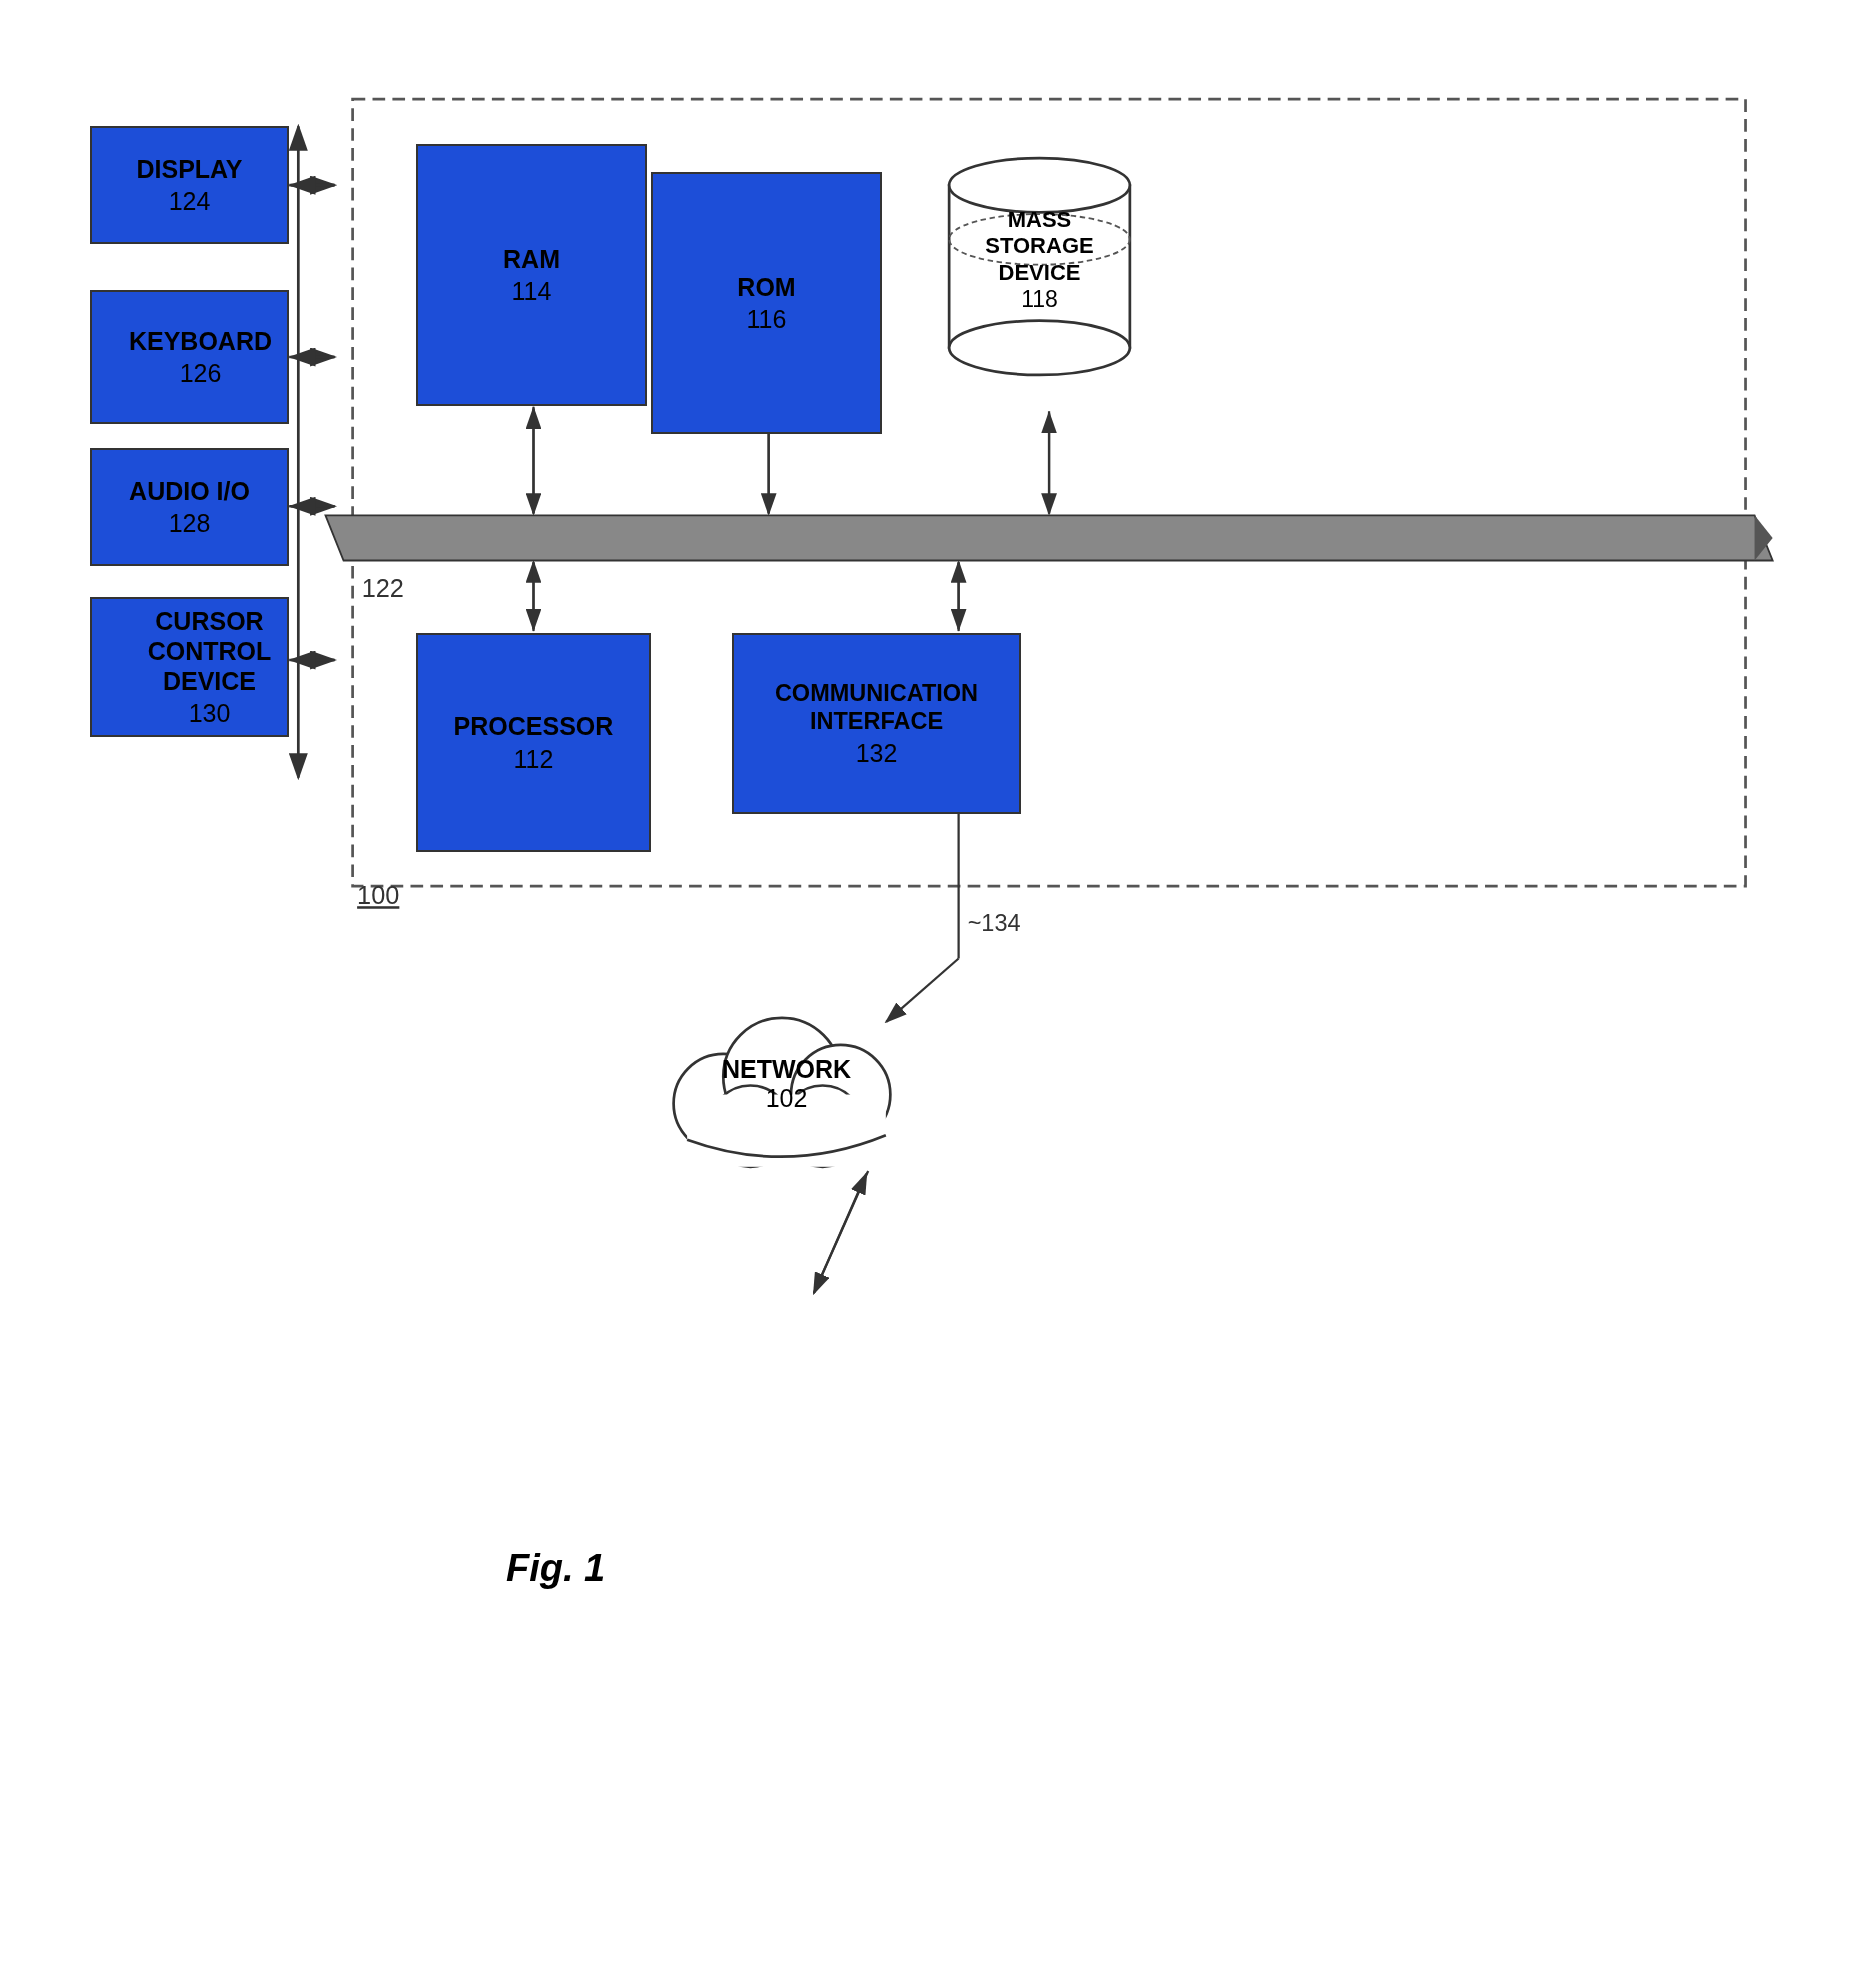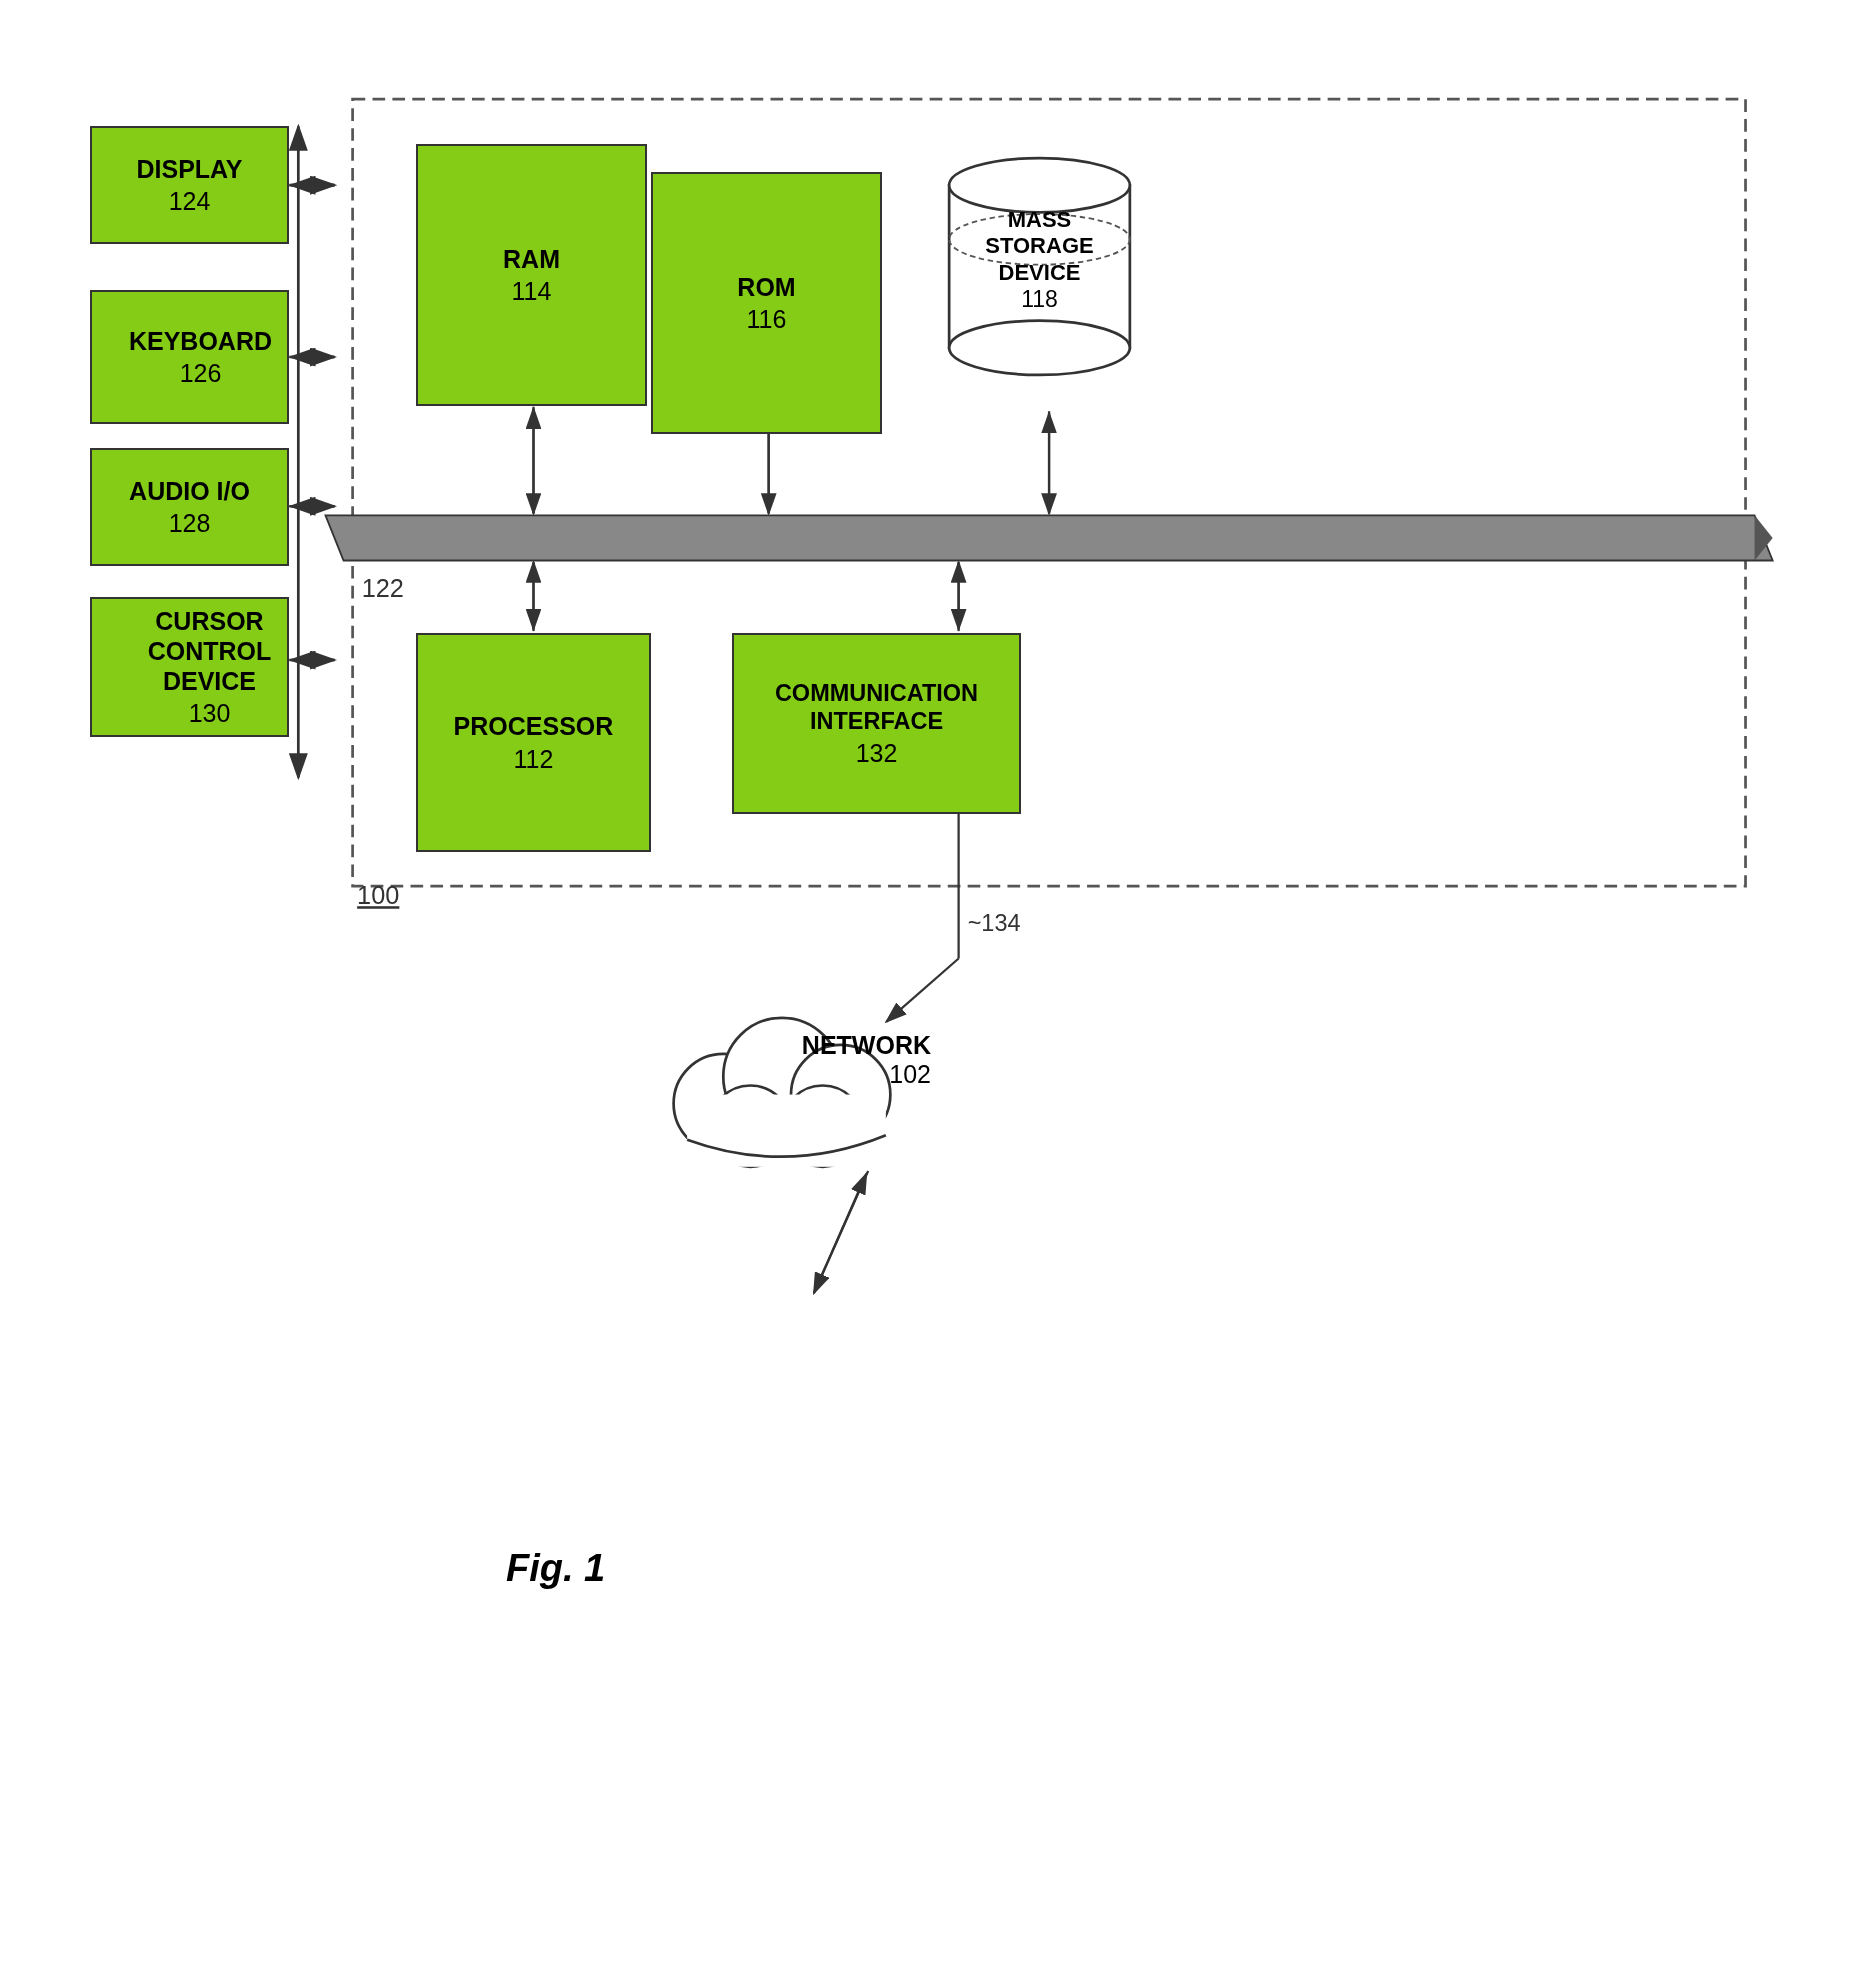--- a/index.html
+++ b/index.html
@@ -17,21 +17,21 @@
       top: 54px;
       left: 54px;
       width: 1764px;
       height: 1809px;
     }
 
     
     .box {
       position: absolute;
       border: 2.7px solid #333;
-      background: #84cc16;
+      background: #1d4ed8;
       display: flex;
       flex-direction: column;
       align-items: center;
       justify-content: center;
       text-align: center;
     }
 
     .box-label {
       font-size: 25px;
       font-weight: bold;
@@ -220,21 +220,21 @@
       <circle cx="90" cy="130" r="55" fill="#fff" stroke="#333" stroke-width="3"></circle>
       <circle cx="155" cy="100" r="65" fill="#fff" stroke="#333" stroke-width="3"></circle>
       <circle cx="220" cy="120" r="55" fill="#fff" stroke="#333" stroke-width="3"></circle>
       <circle cx="120" cy="155" r="45" fill="#fff" stroke="#333" stroke-width="3"></circle>
       <circle cx="200" cy="155" r="45" fill="#fff" stroke="#333" stroke-width="3"></circle>
 
       <rect x="50" y="120" width="220" height="80" fill="#fff"></rect>
 
       <path d="M50,170 Q160,210 270,165" fill="#fff" stroke="#333" stroke-width="3"></path>
     </svg>
-    <div style="position:absolute; top:53px; left:0; width:100%; text-align:right;">
+    <div style="position:absolute; top:77px; left:0; width:100%; text-align:center;">
       <span class="box-label" style="font-size:25px;">NETWORK</span>
       <div><span class="box-number" style="font-size:25px;">102</span></div>
     </div>
   </div>
 
 
   <div class="fig-caption" style="left:452px; top:1493px;">
     <span>Fig. 1</span>
   </div>
 

